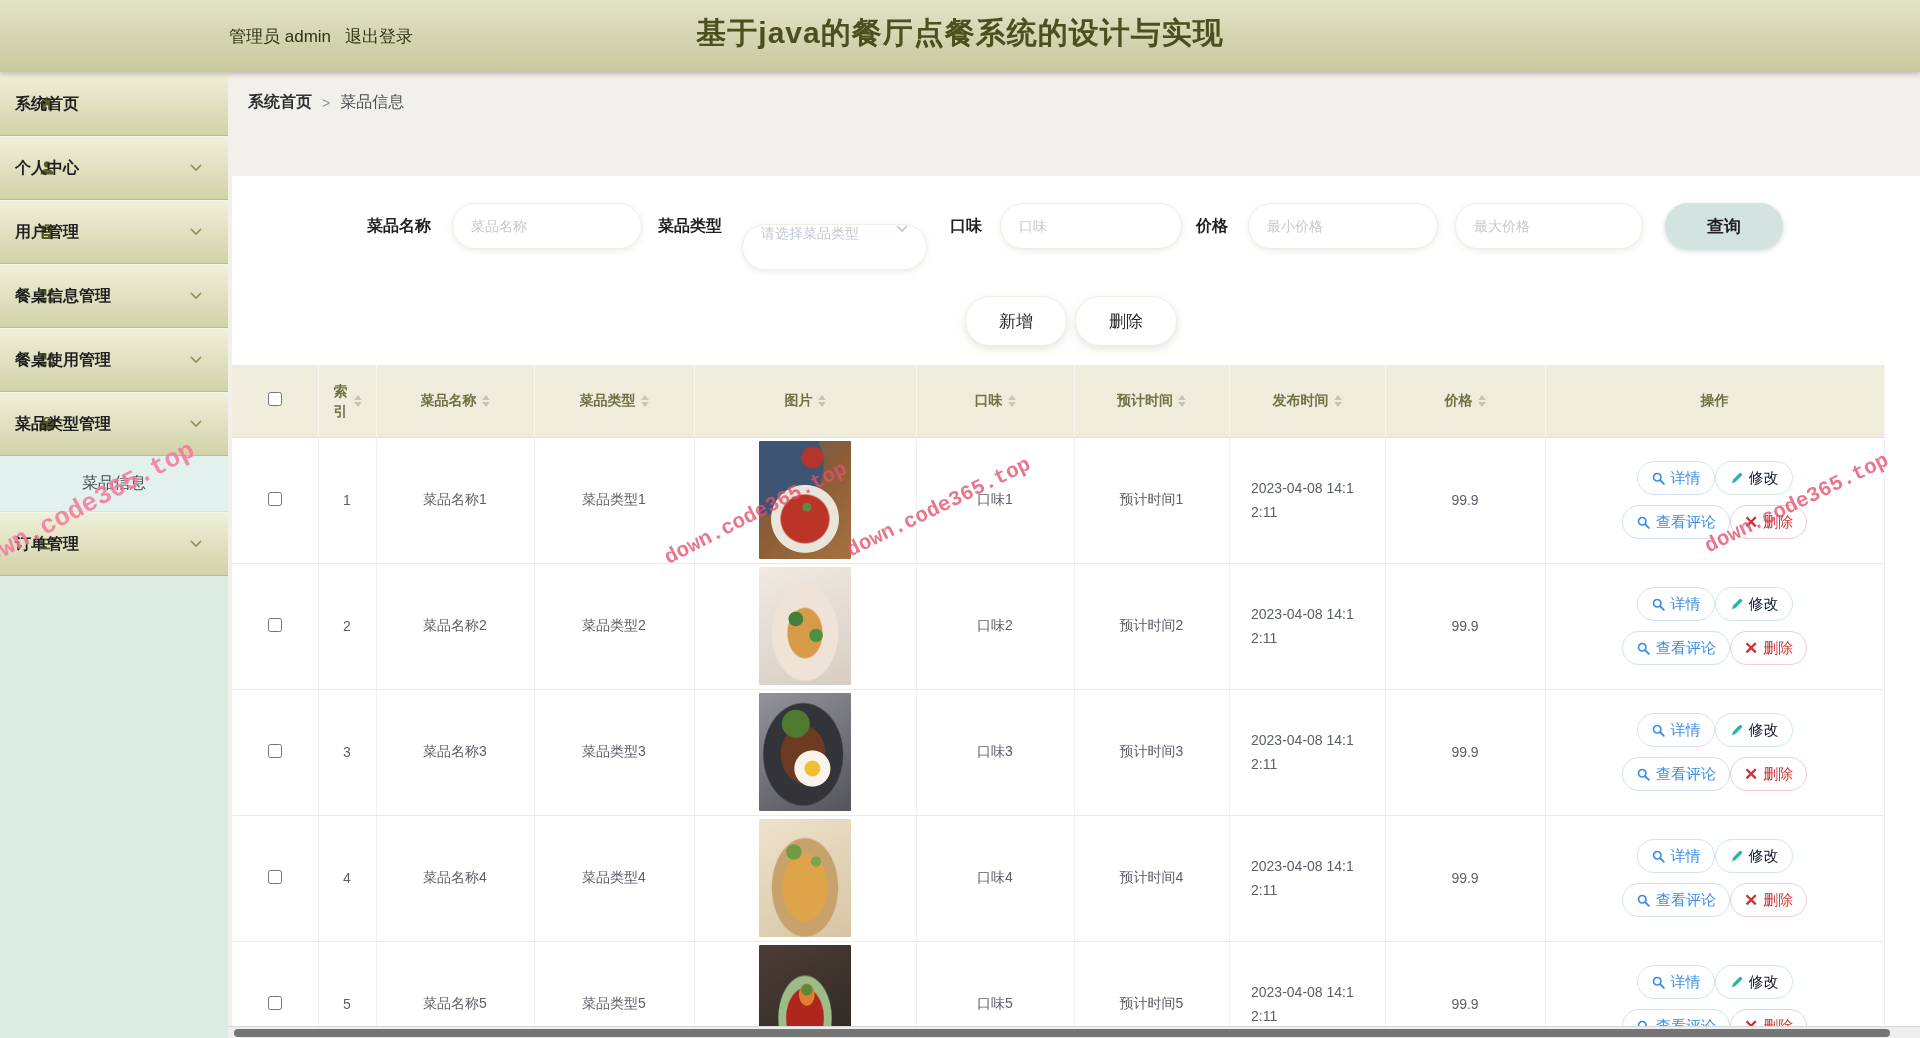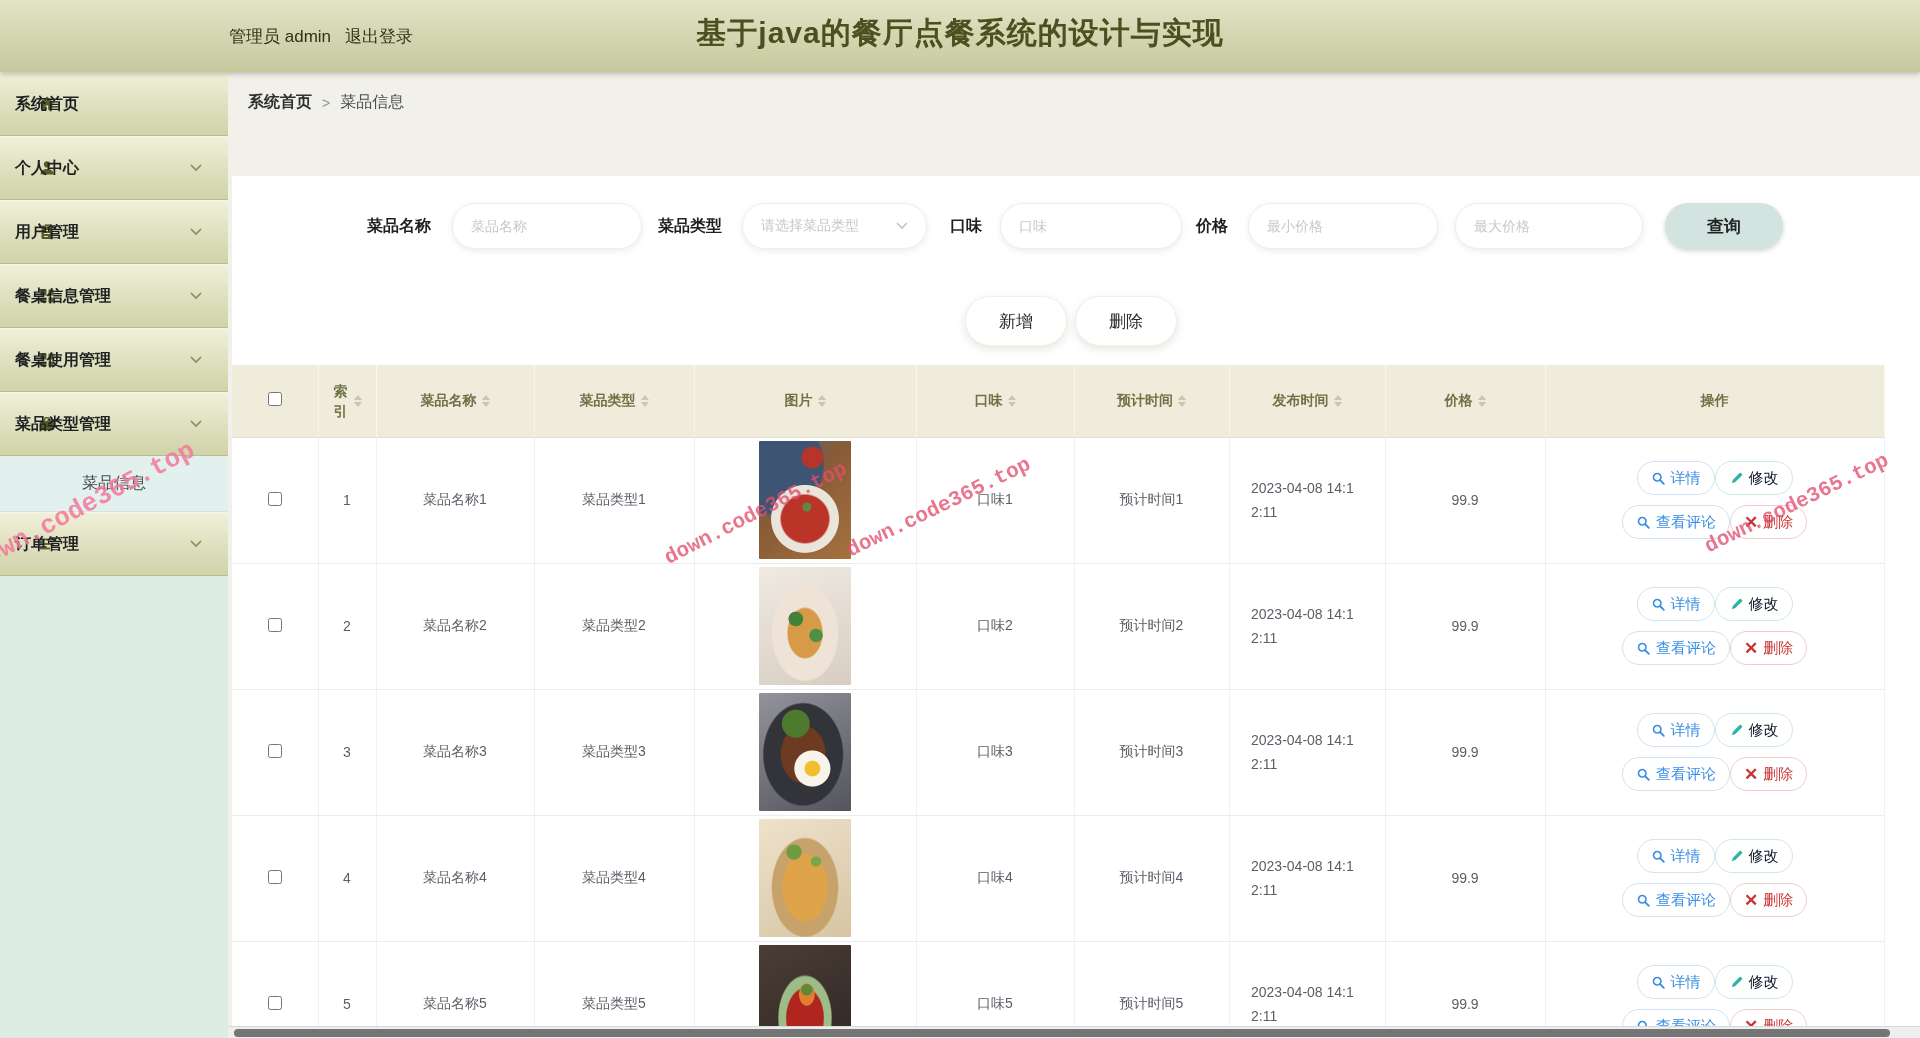--- a/index.html
+++ b/index.html
@@ -34,21 +34,21 @@
   .breadcrumb .bc-cur  { color:#4c4f52; }
 
   
   .panel { position:absolute; left:232px; top:176px; width:1820px; height:850px; background:#ffffff; z-index:1; overflow:hidden; }
 
   
   .s-label { position:absolute; height:46px; line-height:46px; font-size:16px; font-weight:bold; color:#1f2022; white-space:nowrap; }
   .pill { position:absolute; top:27px; height:46px; border-radius:23px; border:1px solid #f0eee6; background:#fff;
           box-shadow:0 2px 6px rgba(160,150,120,.18); padding:0 18px; font-size:14px; color:#555; outline:none; }
   .pill::placeholder { color:#c4c8cf; }
-  .sel { display:flex; align-items:center; justify-content:space-between; cursor:pointer; }
+  .sel { display:flex; align-items:flex-start; justify-content:space-between; cursor:pointer;margin-top:21px; }
   .sel .sel-ph { color:#c4c8cf; font-size:14px; }
   .sel .sel-arrow { color:#c0c4cc; width:12px; height:8px; margin-left:8px; }
   .btn-query { position:absolute; left:1433px; top:27px; width:118px; height:46px; border-radius:23px; border:none;
                background:#d2e3e0; color:#232323; font-size:17px; font-weight:bold; cursor:pointer;
                box-shadow:0 2px 5px rgba(120,140,130,.35); font-family:inherit; }
 
   
   .tbtn { position:absolute; top:120px; width:102px; height:50px; border-radius:25px; background:#fff; border:1px solid #f1efe8;
           box-shadow:0 3px 9px rgba(140,130,100,.22); font-size:17px; color:#2c2c2c; cursor:pointer; font-family:inherit; }
 

